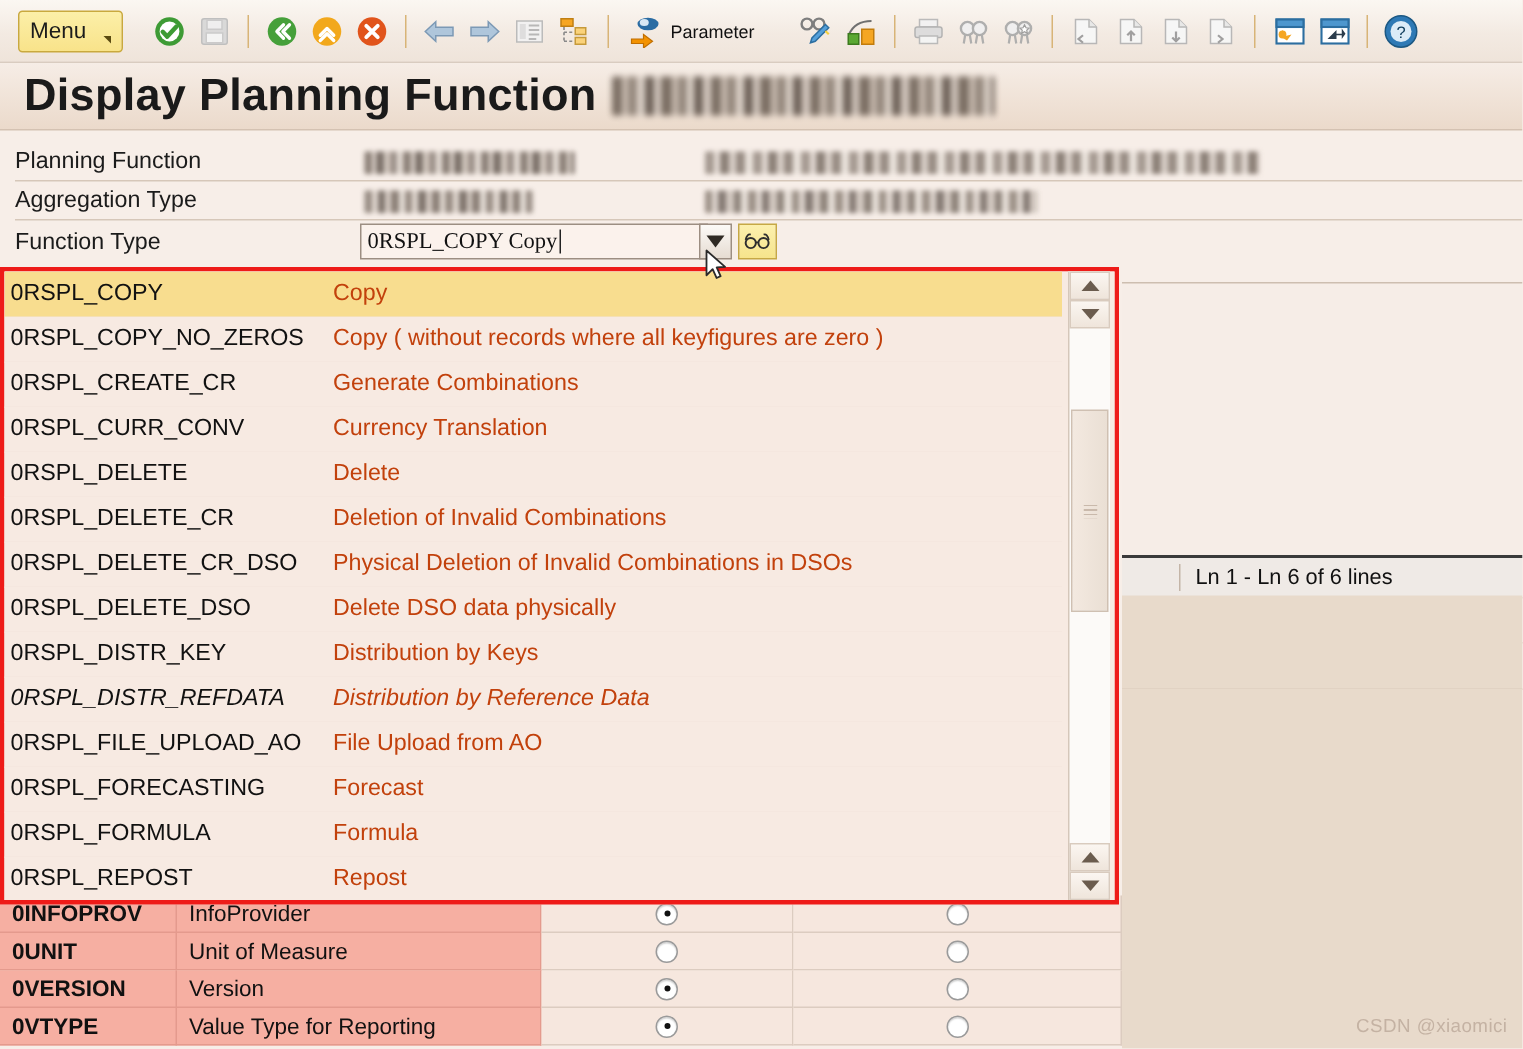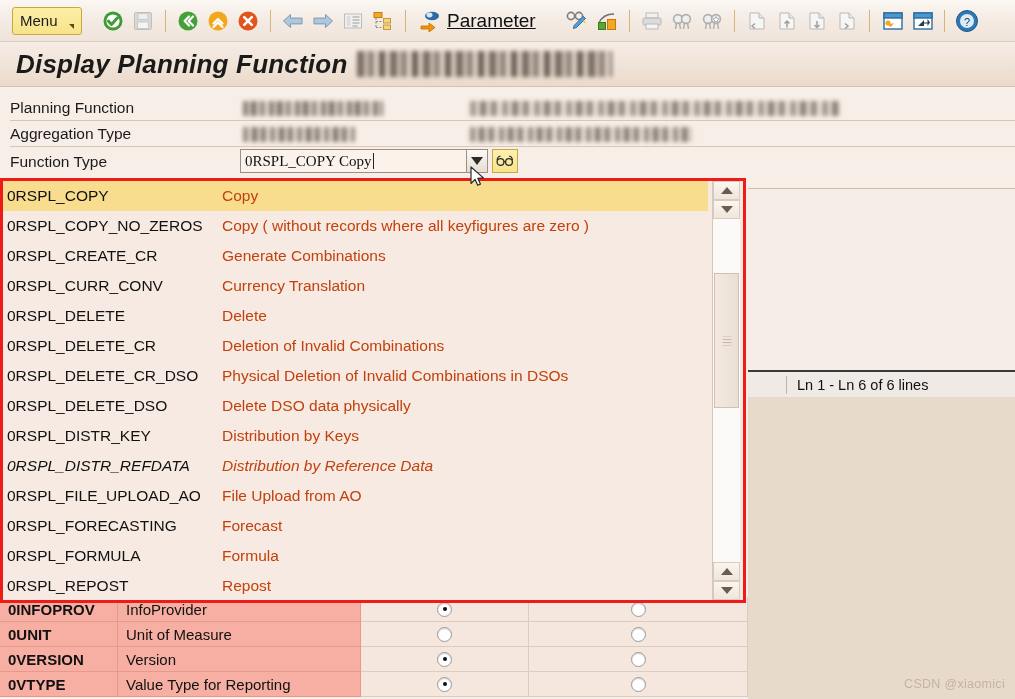--- a/index.html
+++ b/index.html
@@ -28,31 +28,31 @@
   }
   .menu-btn .tri{
     position:absolute;right:7px;bottom:5px;
     width:0;height:0;border-left:5px solid transparent;border-top:5px solid #5a4a10;
   }
   .tb-sep{width:1px;height:22px;background:#D8B477;margin:0 7px;}
   .ic{width:26px;height:26px;margin:0 2px;display:inline-flex;align-items:center;justify-content:center;cursor:pointer;flex:0 0 auto;}
   .ic svg{display:block;}
   .ic.dis{cursor:default;opacity:.95;}
   .param-btn{display:flex;align-items:center;cursor:pointer;margin-left:2px;}
-  .param-btn span{font-size:19px;color:#101010;margin-left:2px;text-decoration:underline;}
+  .param-btn span{font-size:12px;color:#101010;margin-left:2px;}
 
   
   .titlebar{
     position:absolute;left:0;top:42px;width:1015px;height:45px;
     background:linear-gradient(to bottom,#F6EDE6 0%,#EBDACB 100%);
     border-bottom:1px solid #D4C2B2;
     display:flex;align-items:center;box-sizing:border-box;
   }
   .titlebar .tl{
-    font-size:26px;font-style:italic;font-weight:bold;color:#1a1a1a;
+    font-size:30px;font-weight:bold;color:#1a1a1a;
     margin-left:16px;letter-spacing:.2px;white-space:nowrap;
   }
   .blur-title{
     margin-left:10px;height:26px;width:255px;
     background:
       repeating-linear-gradient(90deg,#6f6257 0 7px,#cbbfb4 7px 11px,#8a7d72 11px 17px,#e0d6cd 17px 22px,#5e5249 22px 28px,#d8cdc4 28px 33px);
     filter:blur(2.2px);opacity:.92;border-radius:1px;
   }
 
   

